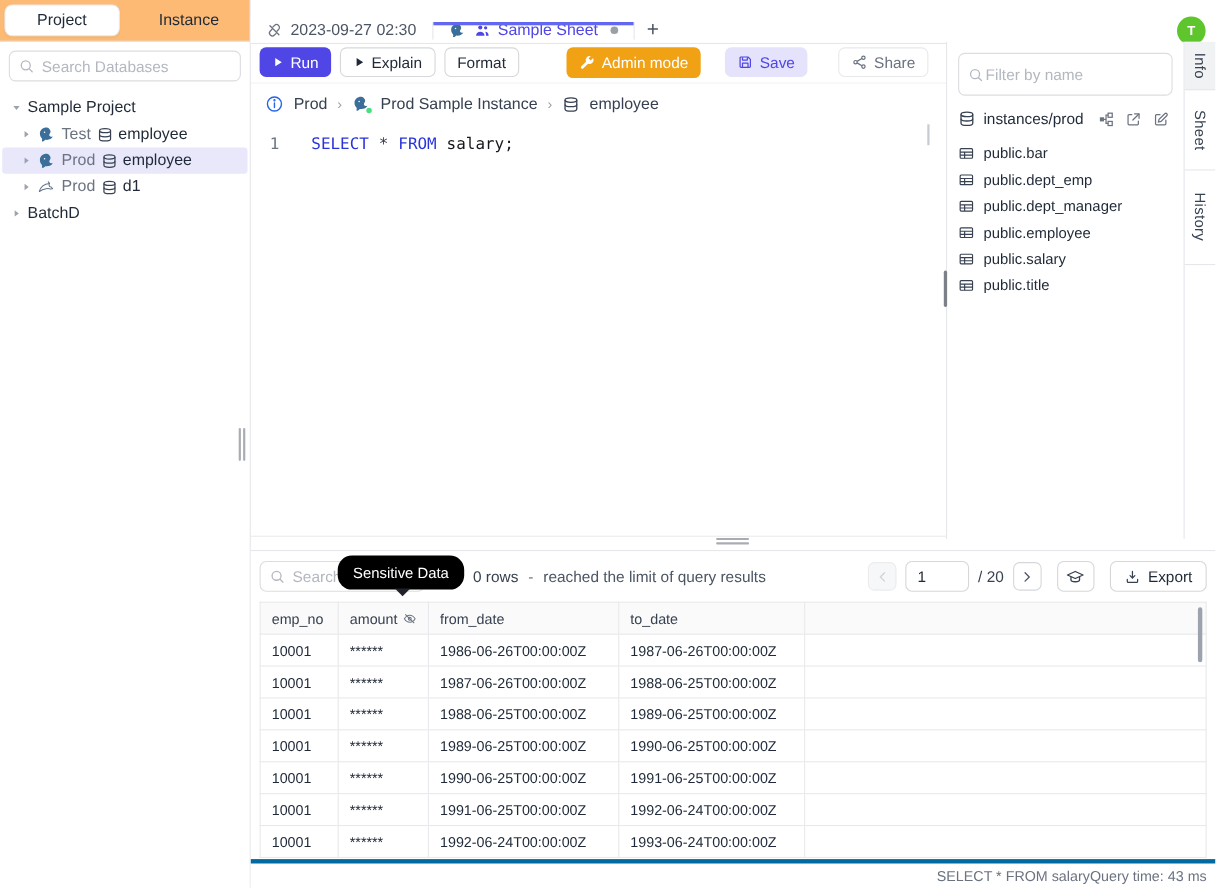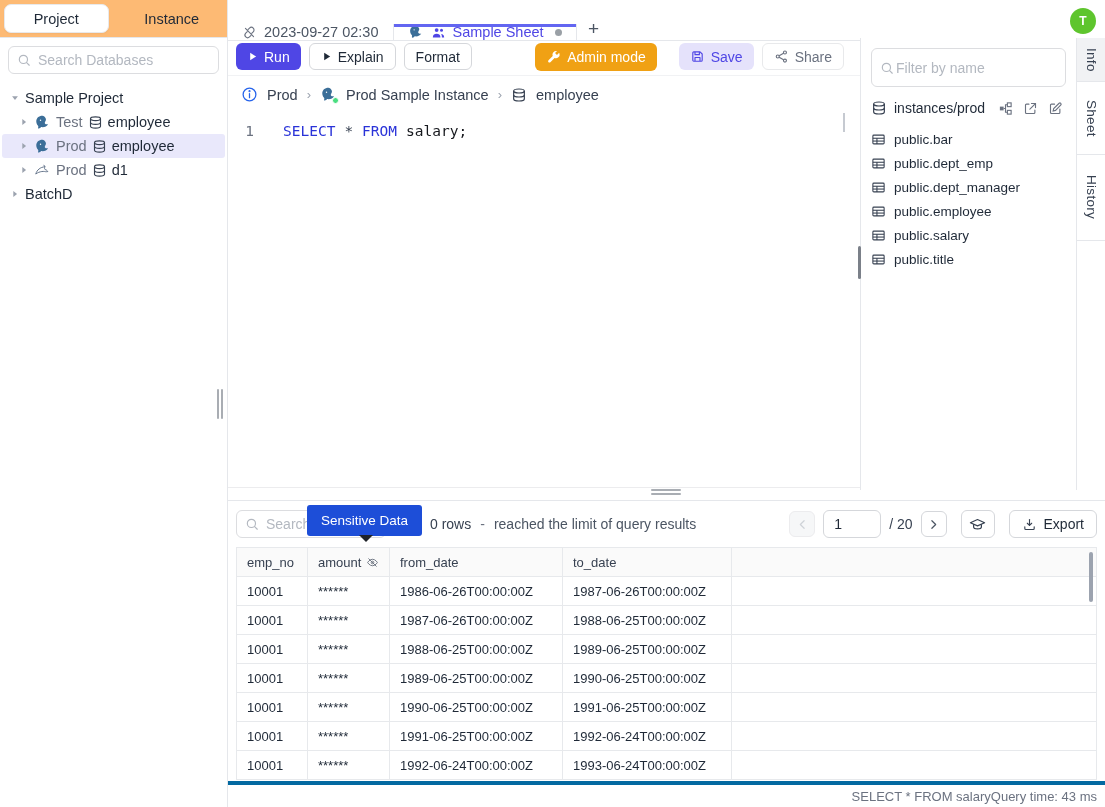--- a/index.html
+++ b/index.html
@@ -25,37 +25,37 @@
   .tree-row { height:24px; display:flex; align-items:center; gap:5px; font-size:14.5px; padding-left:8px; margin:0 2px; border-radius:3px; cursor:pointer; white-space:nowrap; }
   .tree-row.lvl1 { padding-left:17px; }
   .tree-row.selected { background:#e9e8fb; }
   .caret { color:#9ca3af; flex:none; }
   .env-label { color:#6b7280; }
   .db-name { color:#1f2937; }
   .v-handle { position:absolute; right:3px; top:389px; width:7px; height:30px; display:flex; gap:2px; cursor:col-resize; }
   .v-handle i { width:2px; height:100%; background:#a9adb3; border-radius:1px; }
 
   
-  #topbar { position:absolute; left:228px; top:1px; width:877px; height:40px; border-bottom:1px solid #e5e7eb; display:flex; align-items:flex-end; background:#fff; }
+  #topbar { position:absolute; left:228px; top:16px; width:877px; height:24px; border-bottom:1px solid #e5e7eb; display:flex; align-items:center; background:#fff; }
   .ed-tab { display:flex; align-items:center; gap:7px; padding:0 14px; border-right:1px solid #e5e7eb; font-size:14.5px; color:#4b5563; cursor:pointer; position:relative; }
   .ed-tab.active { color:#4f46e5; }
   .ed-tab.active::before { content:""; position:absolute; top:0; left:0; right:0; height:3px; background:#6366f1; }
   .dirty-dot { width:7px; height:7px; border-radius:50%; background:#9aa0a6; margin-left:4px; }
   .newtab { width:34px; display:flex; align-items:center; justify-content:center; color:#4b5563; font-size:19px; cursor:pointer; }
   .avatar { margin-left:auto; align-self:center; margin-right:9px; width:26px; height:26px; border-radius:50%; background:#5ec52d; color:#fff; font-size:12px; font-weight:bold; display:flex; align-items:center; justify-content:center; cursor:pointer; }
 
   
   #editor-col { position:absolute; left:228px; top:38px; width:632px; height:450px; border-bottom:1px solid #ececee; }
   .toolbar { height:38px; display:flex; align-items:center; gap:8px; padding:0 16px 0 8px; border-bottom:1px solid #f1f2f4; }
   .btn { height:27px; border-radius:6px; display:inline-flex; align-items:center; gap:6px; padding:0 11px; font-size:14px; font-family:inherit; cursor:pointer; border:none; background:none; }
   .btn-run { background:#4f46e5; color:#fff; }
   .btn-outline { background:#fff; border:1px solid #d5d7db; color:#1f2937;text-align:center; }
   .btn-admin { background:#f0a114; color:#fff; margin-left:auto; height:28px; }
   .btn-save { background:#e5e2fb; color:#4f46e5; margin-left:14px; }
-  .btn-share { background:#fff; border:1px solid #e8e9eb; color:#6b7280; }
+  .btn-share { background:#fff; border:1px solid #e8e9eb; color:#6b7280; margin-left:20px; }
   .crumbs { height:37px; display:flex; align-items:center; gap:9px; padding-left:13px; font-size:14.5px; color:#374151; }
   .crumb-sep { color:#9ca3af; font-size:13px; }
   .pg-wrap { position:relative; width:17px; height:17px; }
   .pg-dot { position:absolute; right:-2px; bottom:-1px; width:7px; height:7px; border-radius:50%; background:#4ade80; border:1.5px solid #fff; }
   .code-area { padding-top:7px; font-family:"DejaVu Sans Mono", monospace; font-size:14.5px; position:relative; height:367px; }
   .code-line { display:flex; line-height:22px; }
   .ln { width:26px; text-align:right; color:#6b7280; margin-right:29px; }
   .tok { margin-right:0.62em; }
   .kw { color:#2a33d8; }
   .star { color:#374151; }
@@ -89,21 +89,21 @@
   .summary { margin-left:44px; font-size:14px; color:#374151; display:flex; gap:9px; align-items:center; white-space:nowrap; }
   .summary .dash { color:#6b7280; }
   .summary .limit { color:#4b5563; }
   .pager { margin-left:auto; display:flex; align-items:center; gap:8px; }
   .pg-btn { width:26px; height:26px; border:1px solid #d5d7db; border-radius:6px; background:#fff; display:flex; align-items:center; justify-content:center; color:#4b5563; cursor:pointer; }
   .pg-btn.disabled { background:#f6f7f8; border-color:#ececee; color:#cfd3d8; }
   .page-input { width:58px; height:28px; border:1px solid #d5d7db; border-radius:6px; padding:0 10px; font-size:14px; font-family:inherit; color:#1f2937; outline:none; }
   .page-total { font-size:14px; color:#374151; }
   .cap-btn { width:34px; height:28px; border:1px solid #d5d7db; border-radius:6px; background:#fff; display:flex; align-items:center; justify-content:center; color:#374151; margin-left:6px; cursor:pointer; }
   .export-btn { height:28px; border:1px solid #d5d7db; border-radius:6px; background:#fff; display:flex; align-items:center; gap:7px; padding:0 12px; font-size:14px; color:#1f2937; margin-left:6px; cursor:pointer; font-family:inherit; }
-  .tooltip { position:absolute; left:79px; top:4px; background:#1d4ed8; color:#fff; font-size:13.5px; font-weight:500; padding:8px 14px; border-radius:3px; z-index:5; white-space:nowrap; }
+  .tooltip { position:absolute; left:79px; top:4px; background:#000000; color:#fff; font-size:13.5px; font-weight:500; padding:8px 14px; border-radius:13px; z-index:5; white-space:nowrap; }
   .tooltip::after { content:""; position:absolute; left:52px; bottom:-6px; border-left:7px solid transparent; border-right:7px solid transparent; border-top:7px solid #1f2329; }
   .rt-wrap { margin:0 8px; position:relative; }
   table.rt { border-collapse:collapse; width:861px; font-size:13px; table-layout:fixed; }
   .rt th, .rt td { border:1px solid #e7e9ec; height:29px; padding:0 10px; text-align:left; overflow:hidden; white-space:nowrap; }
   .rt th { font-weight:400; color:#374151; background:#fafafa; }
   .rt td { color:#1f2937; }
   .rt .c1 { width:71px; } .rt .c2 { width:82px; } .rt .c3 { width:173px; } .rt .c4 { width:169px; }
   .th-flex { display:flex; align-items:center; gap:5px; }
   .scroll-thumb { position:absolute; right:4px; top:5px; width:4px; height:50px; background:#9ca3af; border-radius:2px; cursor:pointer; }
   .res-status { position:absolute; left:0; right:0; bottom:0; height:26px; border-top:4px solid #0369a1; display:flex; align-items:center; justify-content:flex-end; padding:0 8px; font-size:13px; color:#6b7280; background:#fff; }

